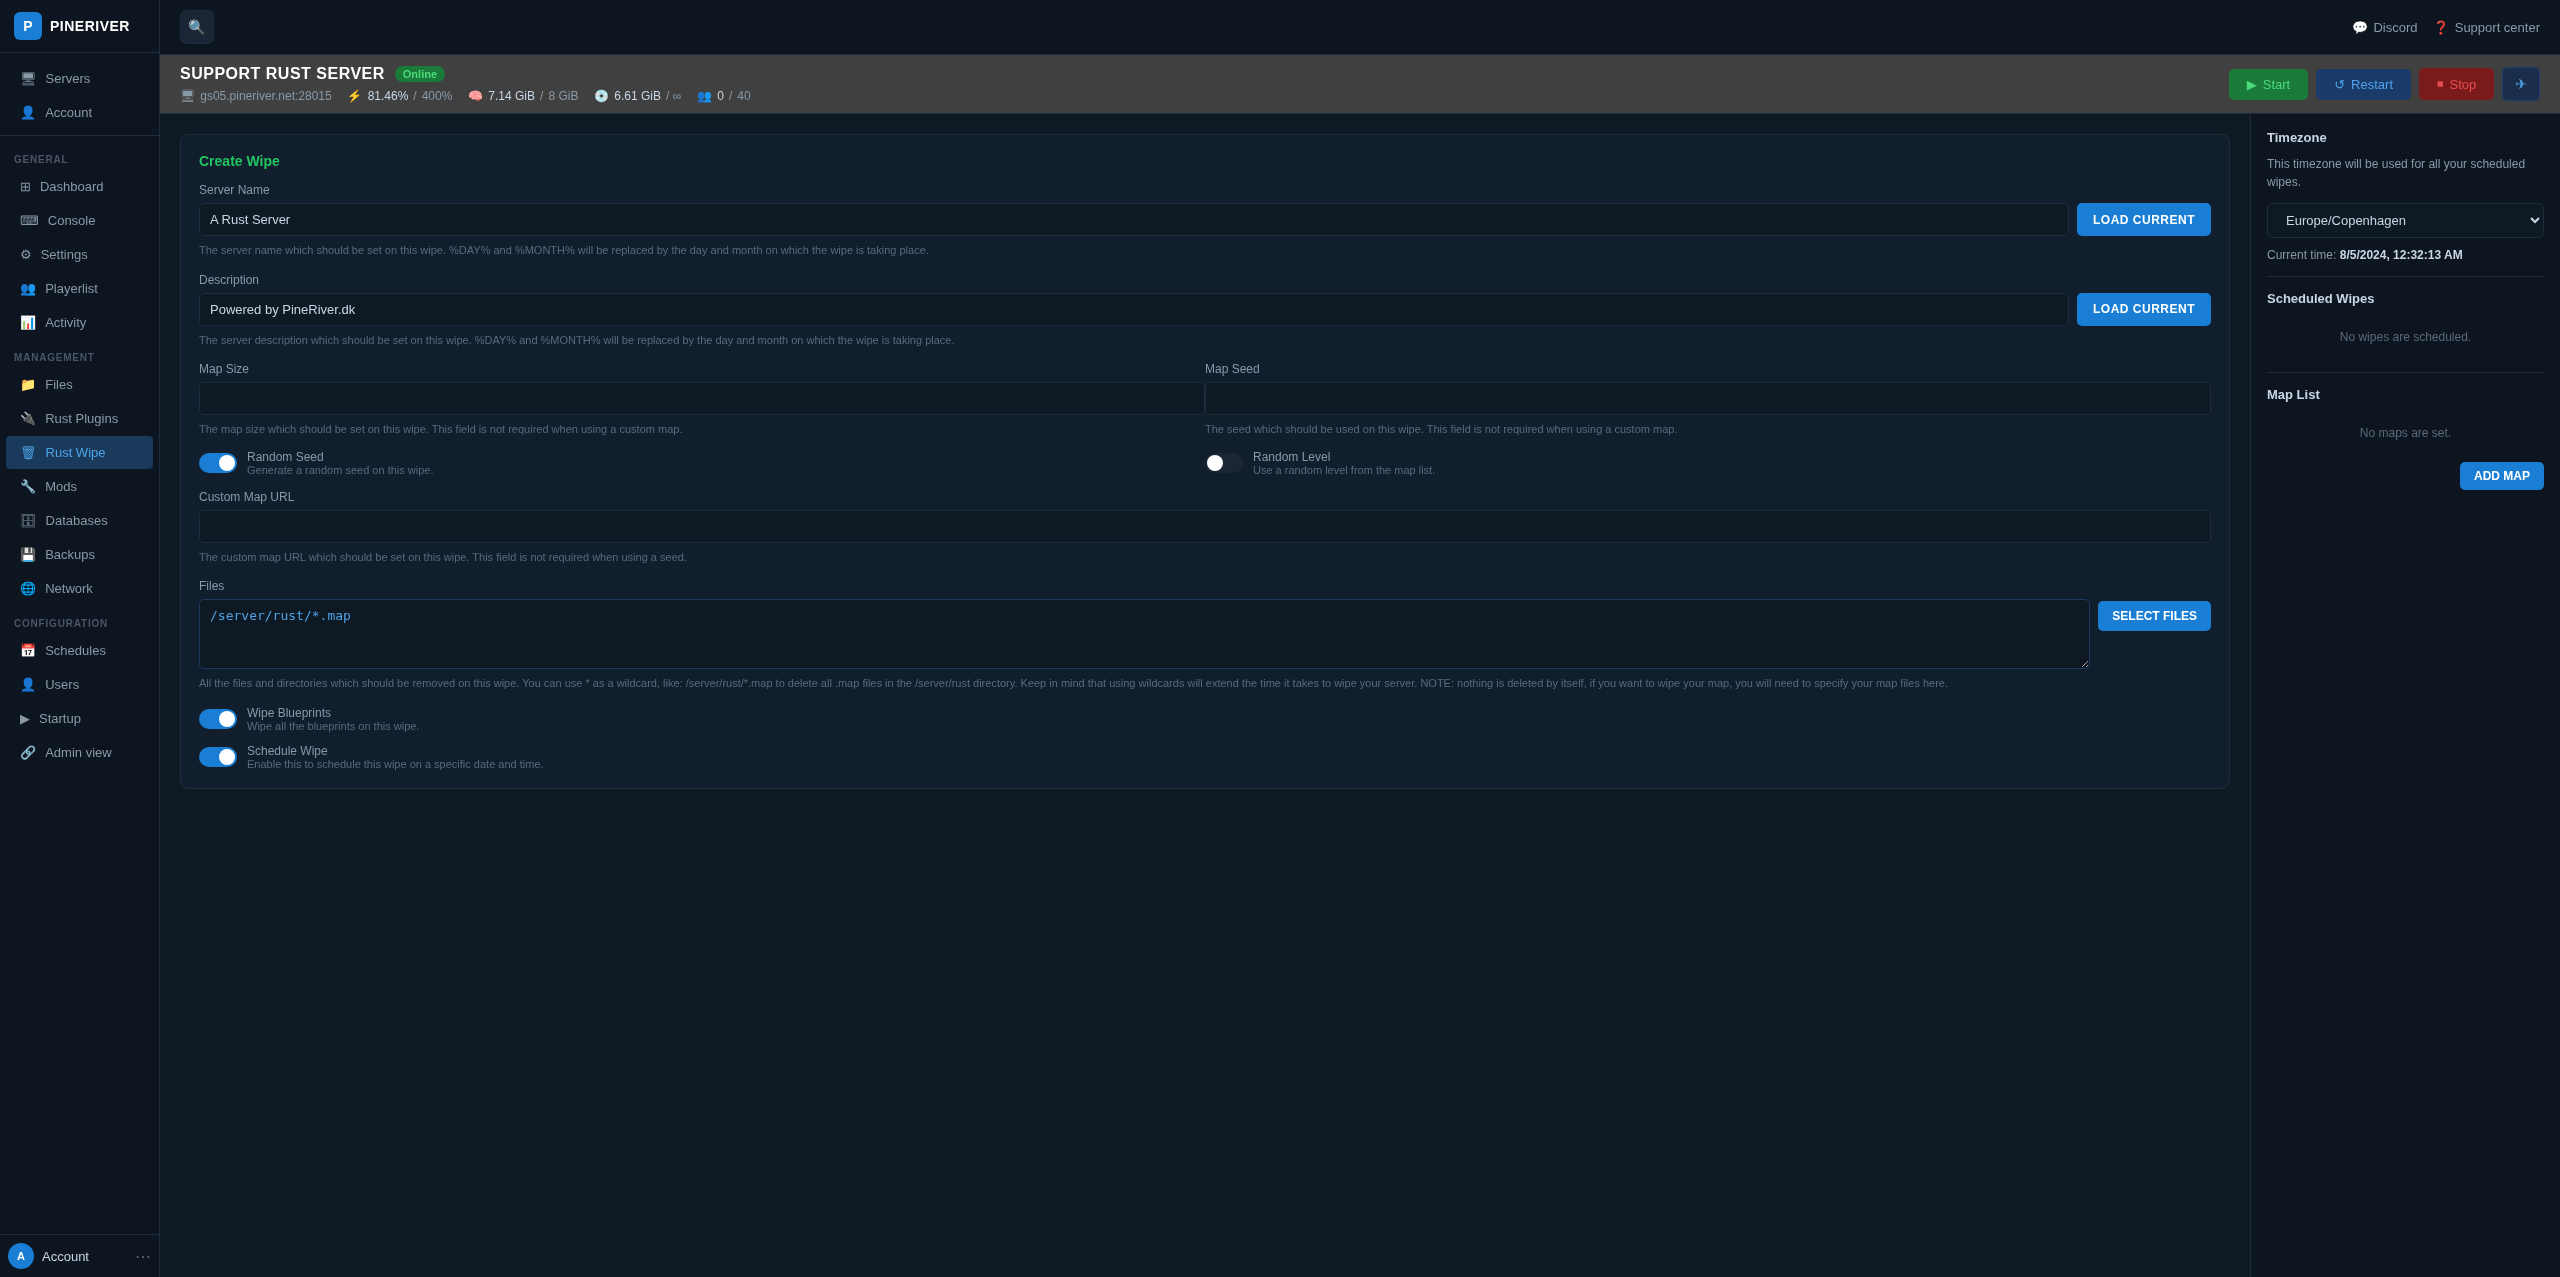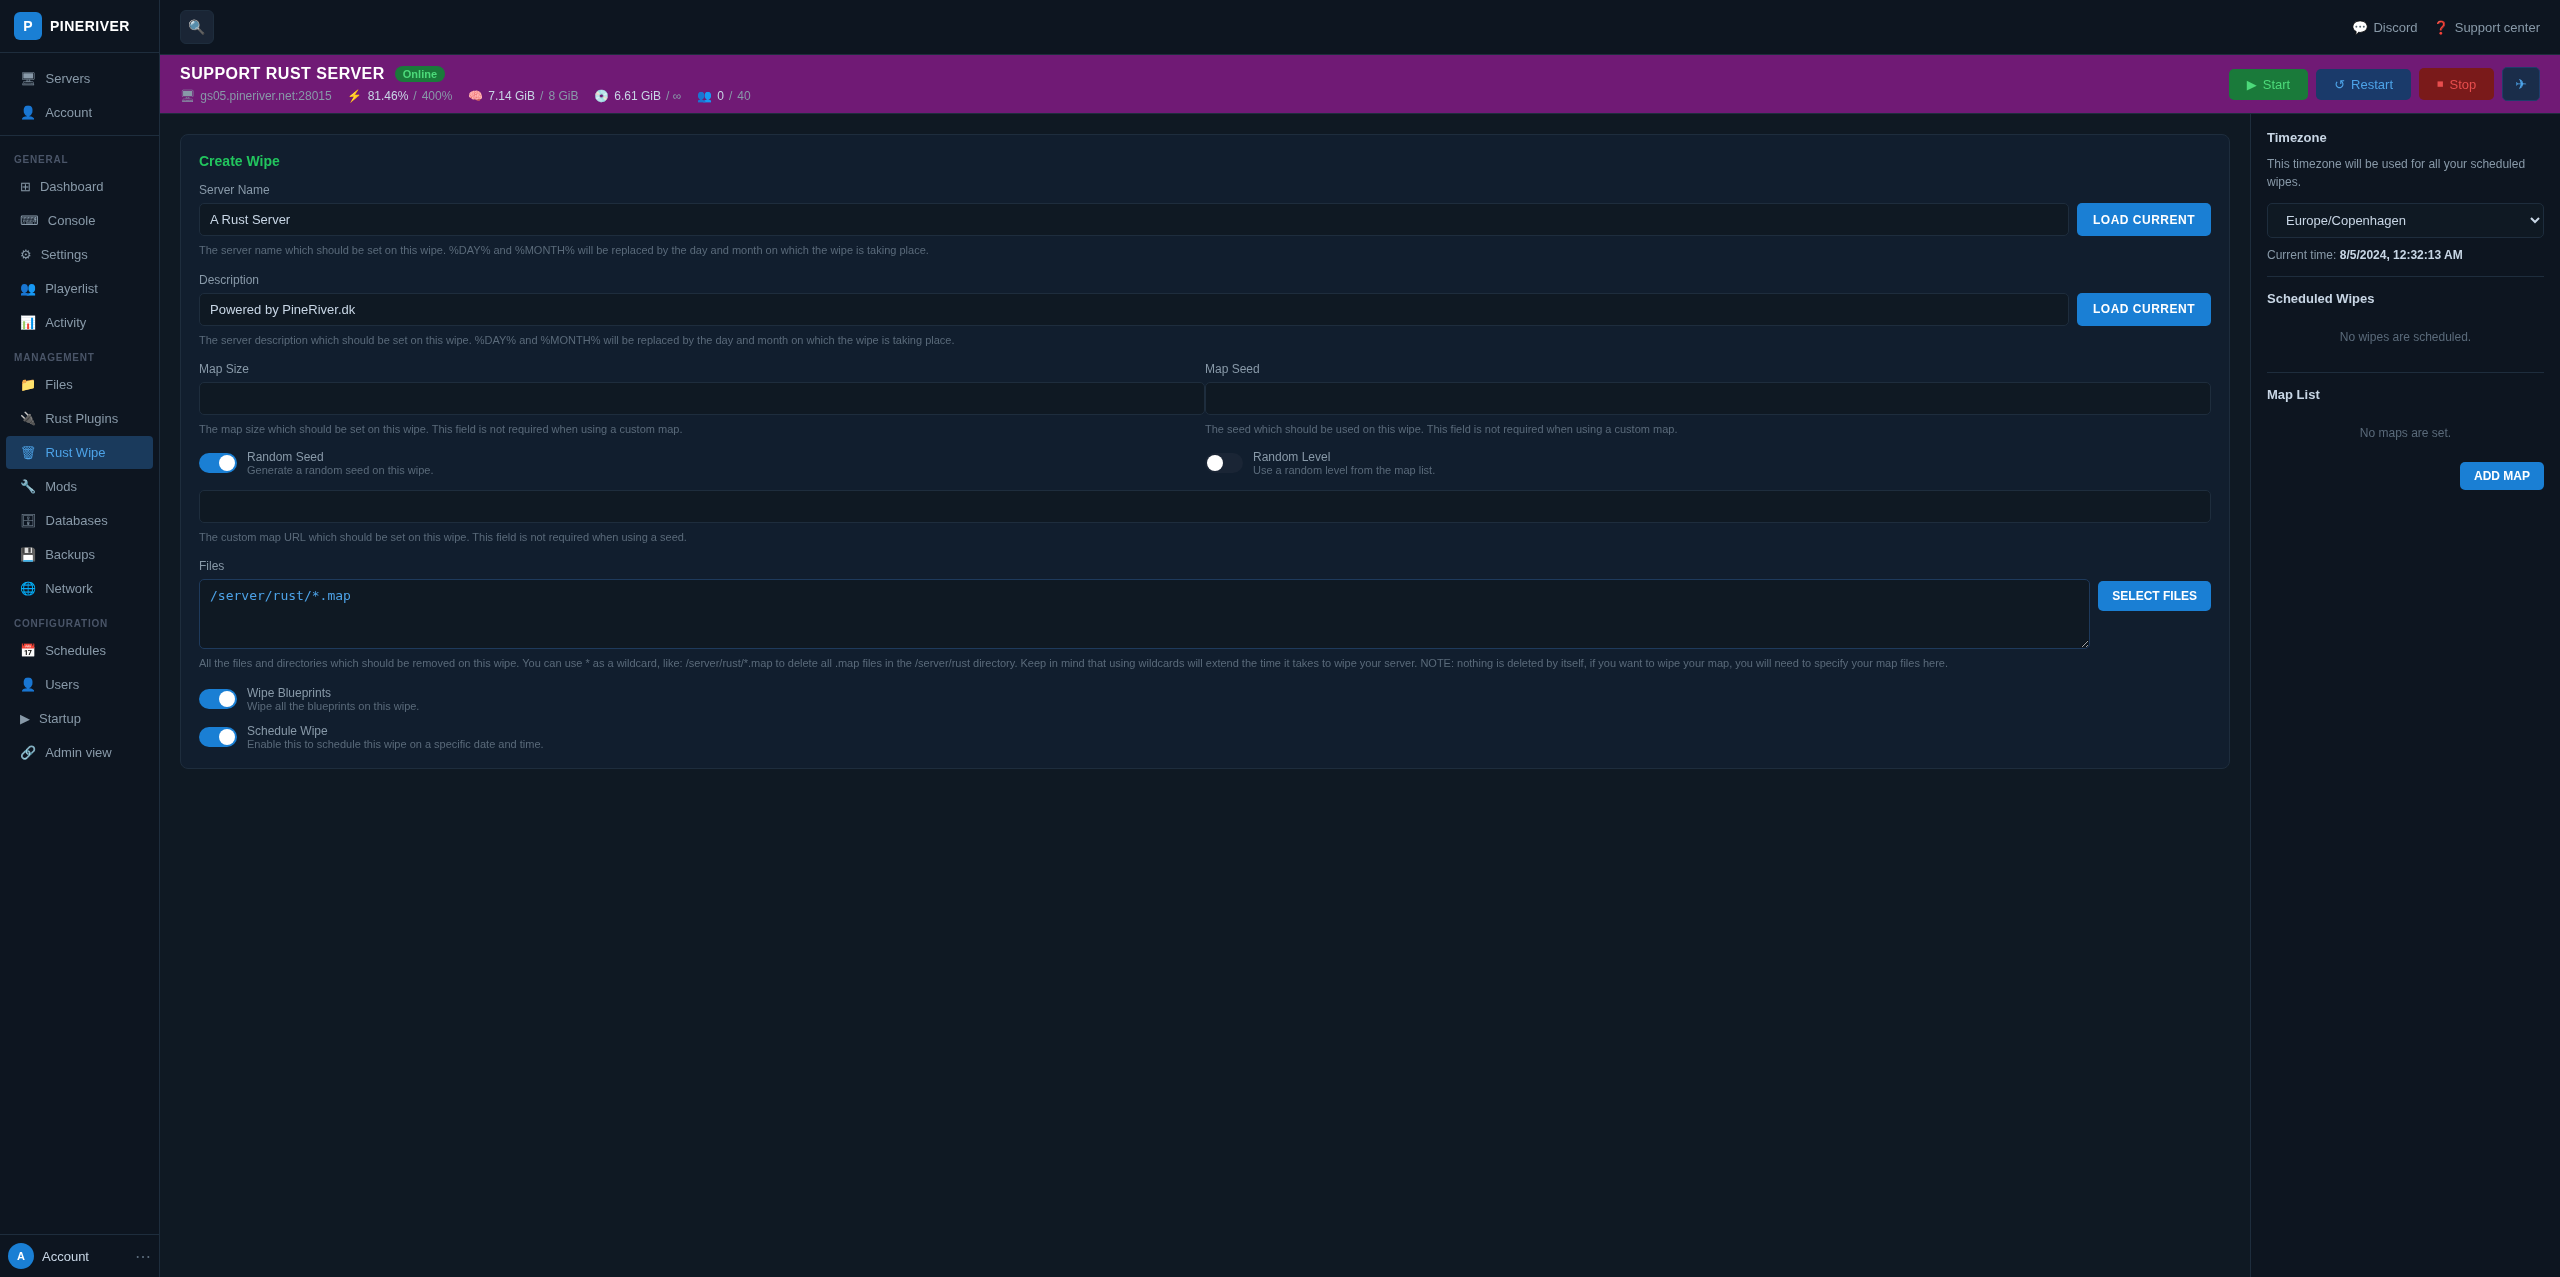--- a/index.html
+++ b/index.html
@@ -150,21 +150,21 @@
     }
     .topbar-link {
       display: flex;
       align-items: center;
       gap: 5px;
       cursor: pointer;
     }
 
     
     .server-header {
-      background: #701a75;
+      background: #404040;
       border-bottom: 1px solid #1e2d3d;
       padding: 10px 20px;
       display: flex;
       align-items: center;
       justify-content: space-between;
     }
     .server-info-left {
       display: flex;
       flex-direction: column;
       gap: 6px;
@@ -711,20 +711,21 @@
               <div class="toggle"></div>
               <div>
                 <div class="toggle-label">Random Level</div>
                 <div class="toggle-sublabel">Use a random level from the map list.</div>
               </div>
             </div>
           </div>
         </div>
 
         <div style="margin-bottom:14px;">
+          <label class="form-label">Custom Map URL</label>
           <input class="form-input" type="text" style="width: 100%;">
           <div class="form-help">The custom map URL which should be set on this wipe. This field is not required when using a seed.</div>
         </div>
 
         <div style="margin-bottom:14px;">
           <label class="form-label">Files</label>
           <div class="files-area-row">
             <textarea class="files-textarea" style="">/server/rust/*.map</textarea>
             <button class="btn-select-files">SELECT FILES</button>
           </div>

